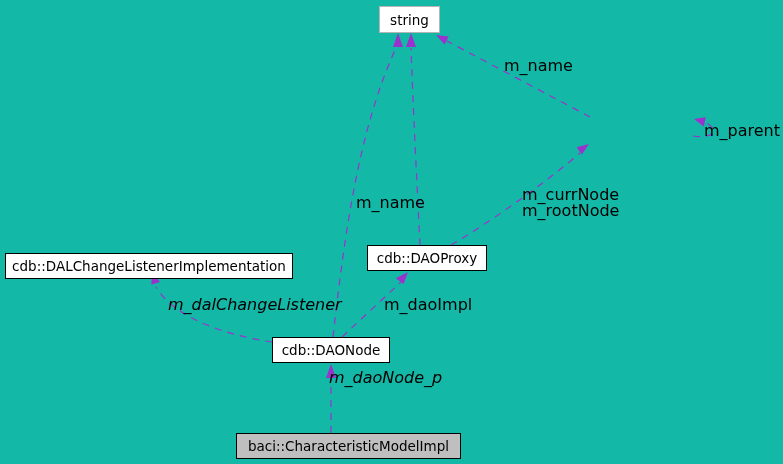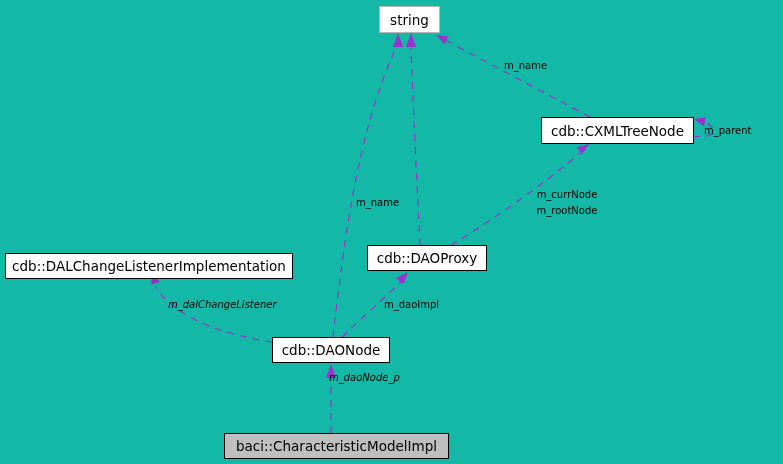--- a/index.html
+++ b/index.html
@@ -11,23 +11,23 @@
   .node{
     position:absolute;box-sizing:border-box;border:1px solid #000000;background:#ffffff;
     display:flex;align-items:center;justify-content:center;
     font-size:13.5px;color:#000000;white-space:nowrap;
   }
   .node-string{left:379px;top:6px;width:61px;height:27px;border-color:#b5b5b5;}
   .node-cxml{left:541px;top:117px;width:153px;height:27px;}
   .node-dal{left:5px;top:253px;width:288px;height:26px;}
   .node-daoproxy{left:367px;top:245px;width:120px;height:26px;}
   .node-daonode{left:272px;top:337px;width:118px;height:26px;}
-  .node-model{left:224px;top:433px;width:225px;height:26px;background:#bfbfbf;}
+  .node-model{left:236px;top:433px;width:225px;height:26px;background:#bfbfbf;}
   .elabel{
-    position:absolute;font-size:10px;color:#000000;white-space:nowrap;line-height:16px;
+    position:absolute;font-size:16px;color:#000000;white-space:nowrap;line-height:16px;
   }
   .lbl-name-right{left:504px;top:58px;}
   .lbl-proxy-string{left:409px;top:96px;width:120px;text-align:center;line-height:16.5px;}
   .lbl-name-mid{left:356px;top:195px;}
   .lbl-currnode{left:522px;top:187px;width:90px;text-align:center;}
   .lbl-dalchange{left:168px;top:297px;font-style:italic;}
   .lbl-daoimpl{left:384px;top:297px;}
   .lbl-daonodep{left:329px;top:370px;font-style:italic;}
   .lbl-mparent{left:704px;top:123px;}
 </style>
@@ -58,21 +58,20 @@
 
     <path d="M342,337 L401,282" stroke="#9a32cd" stroke-width="1.2" stroke-dasharray="7,6"></path>
     <polygon points="408,272 403.6,284 395.8,278.2" fill="#9a32cd"></polygon>
 
     <path d="M331,433 L331,378" stroke="#9a32cd" stroke-width="1.2" stroke-dasharray="7,6"></path>
     <polygon points="331,364 326,378 336,378" fill="#9a32cd"></polygon>
   </svg>
 
   <div class="node node-string">string</div>
 
-  <div class="node node-cxml">cdb::CXMLTreeNode</div>
 
   <div class="node node-dal">cdb::DALChangeListenerImplementation</div>
 
   <div class="node node-daoproxy">cdb::DAOProxy</div>
 
   <div class="node node-daonode">cdb::DAONode</div>
 
   <div class="node node-model">baci::CharacteristicModelImpl</div>
 
   <div class="elabel lbl-name-right">m_name</div>

